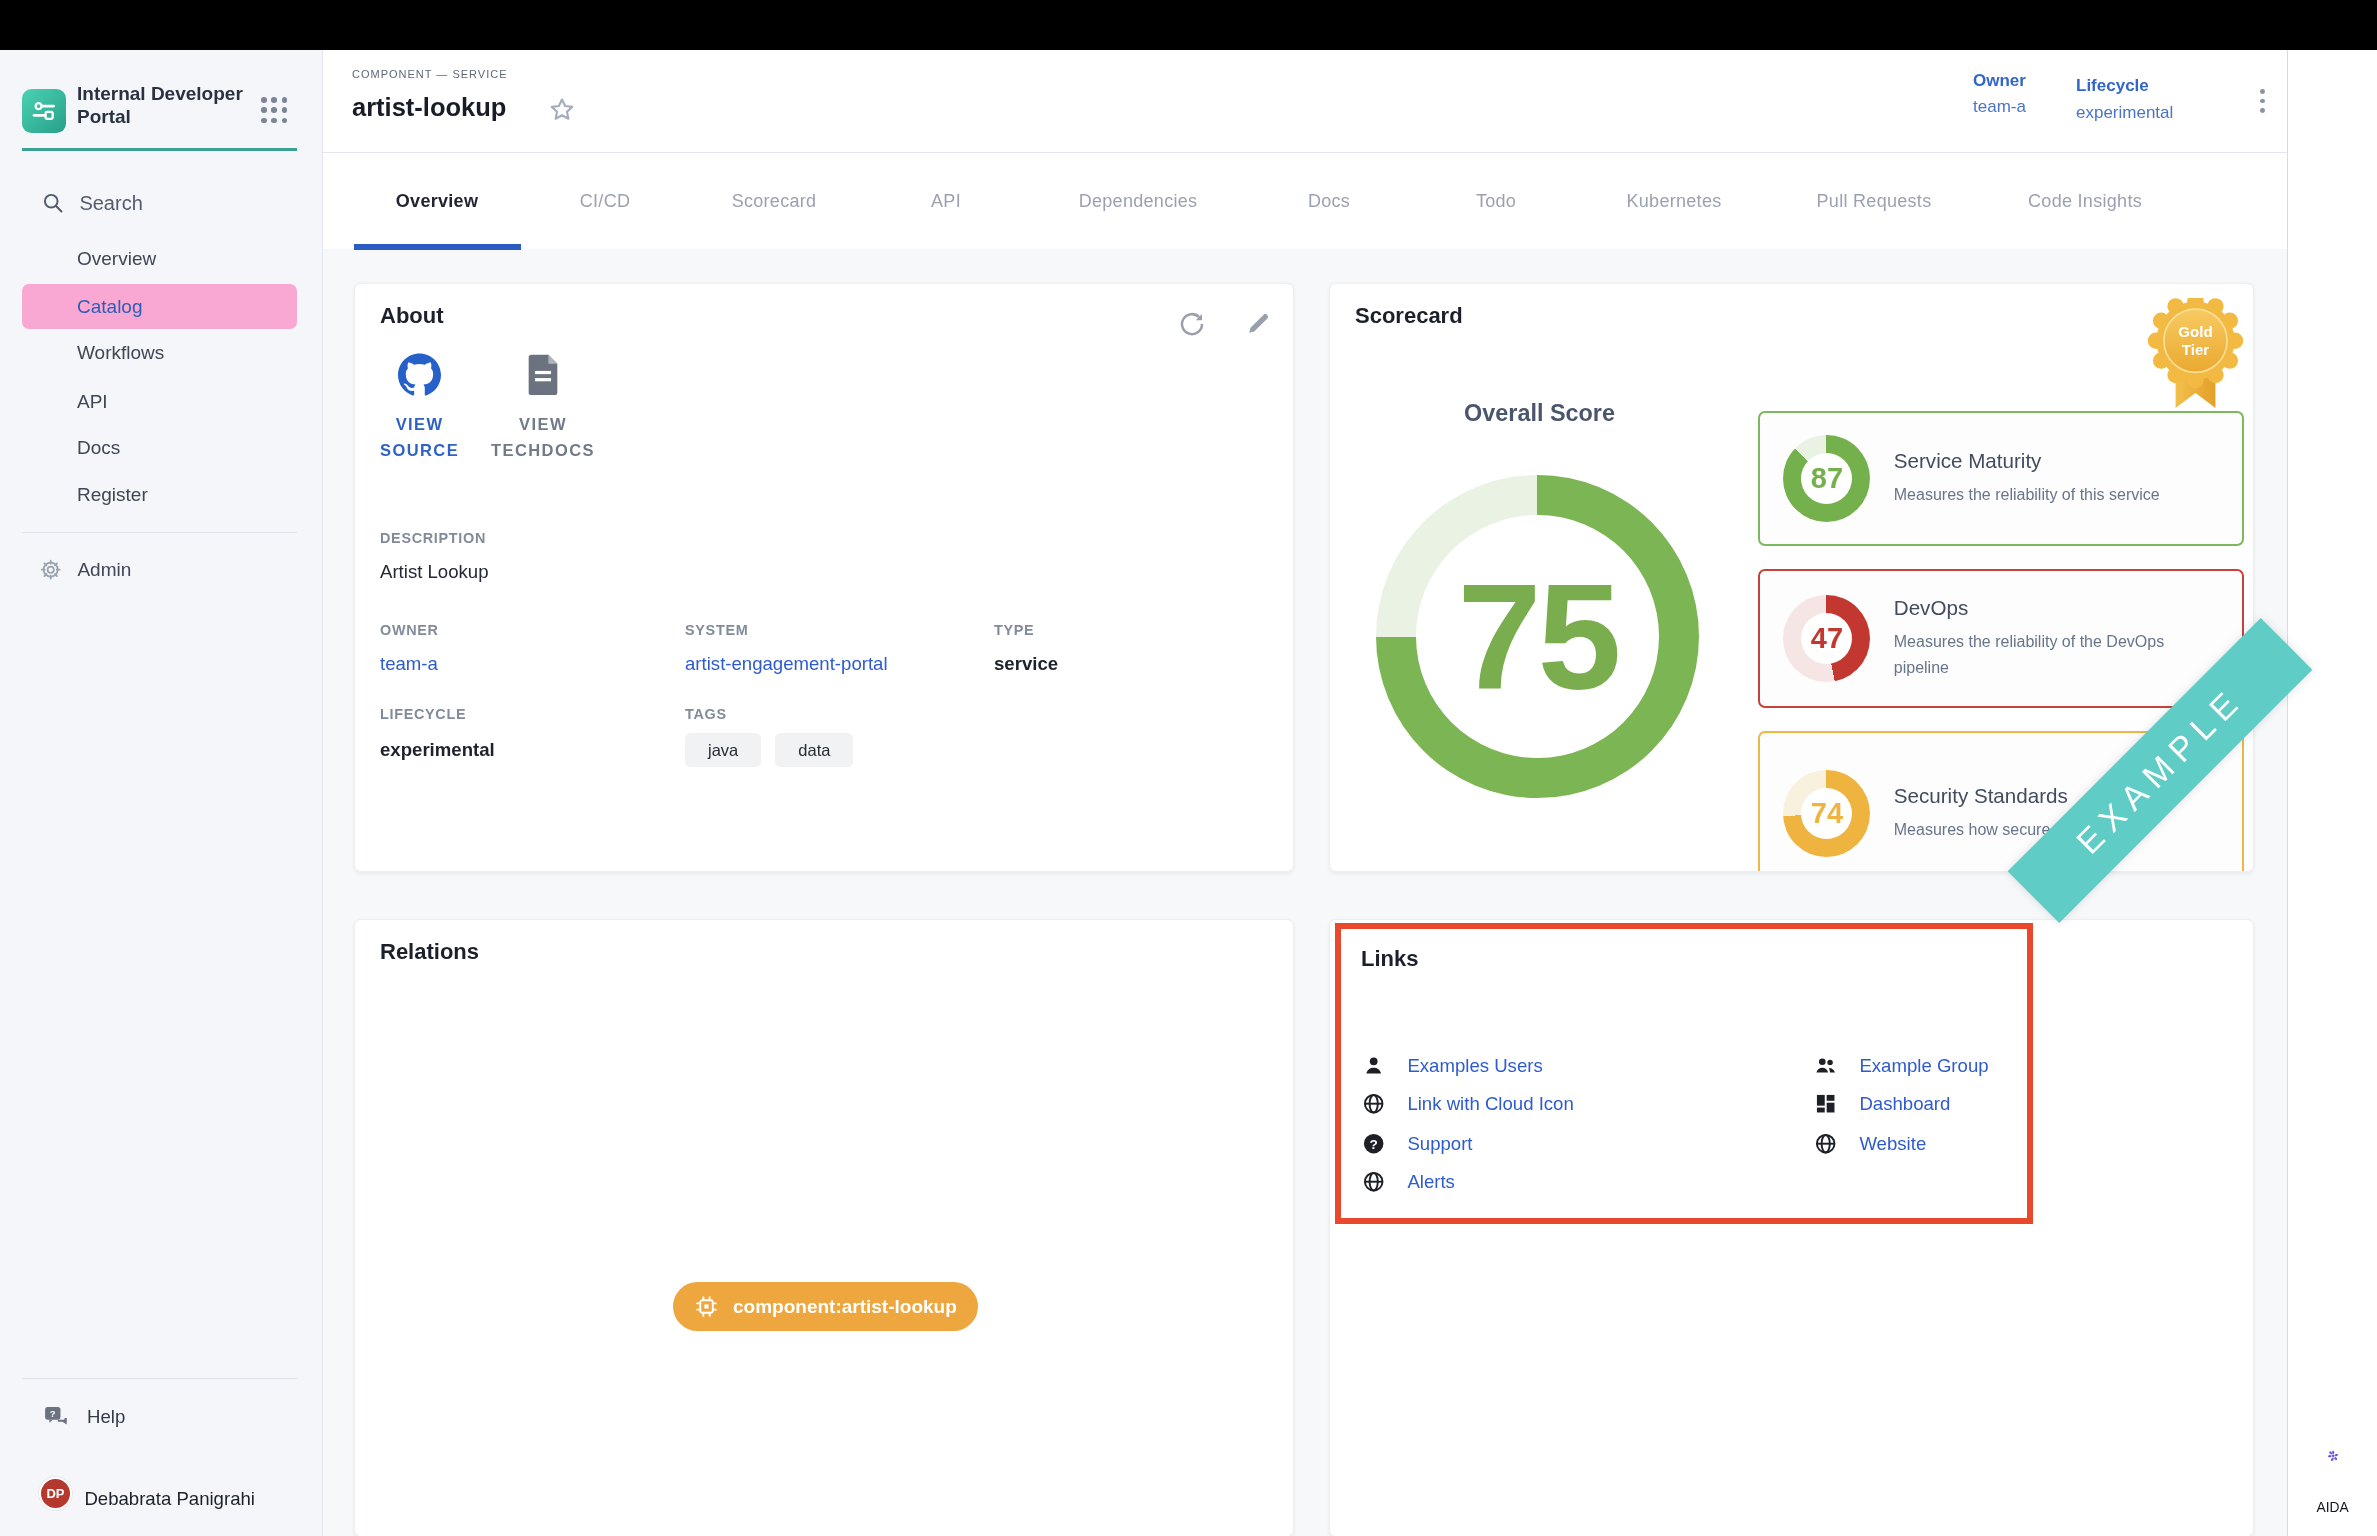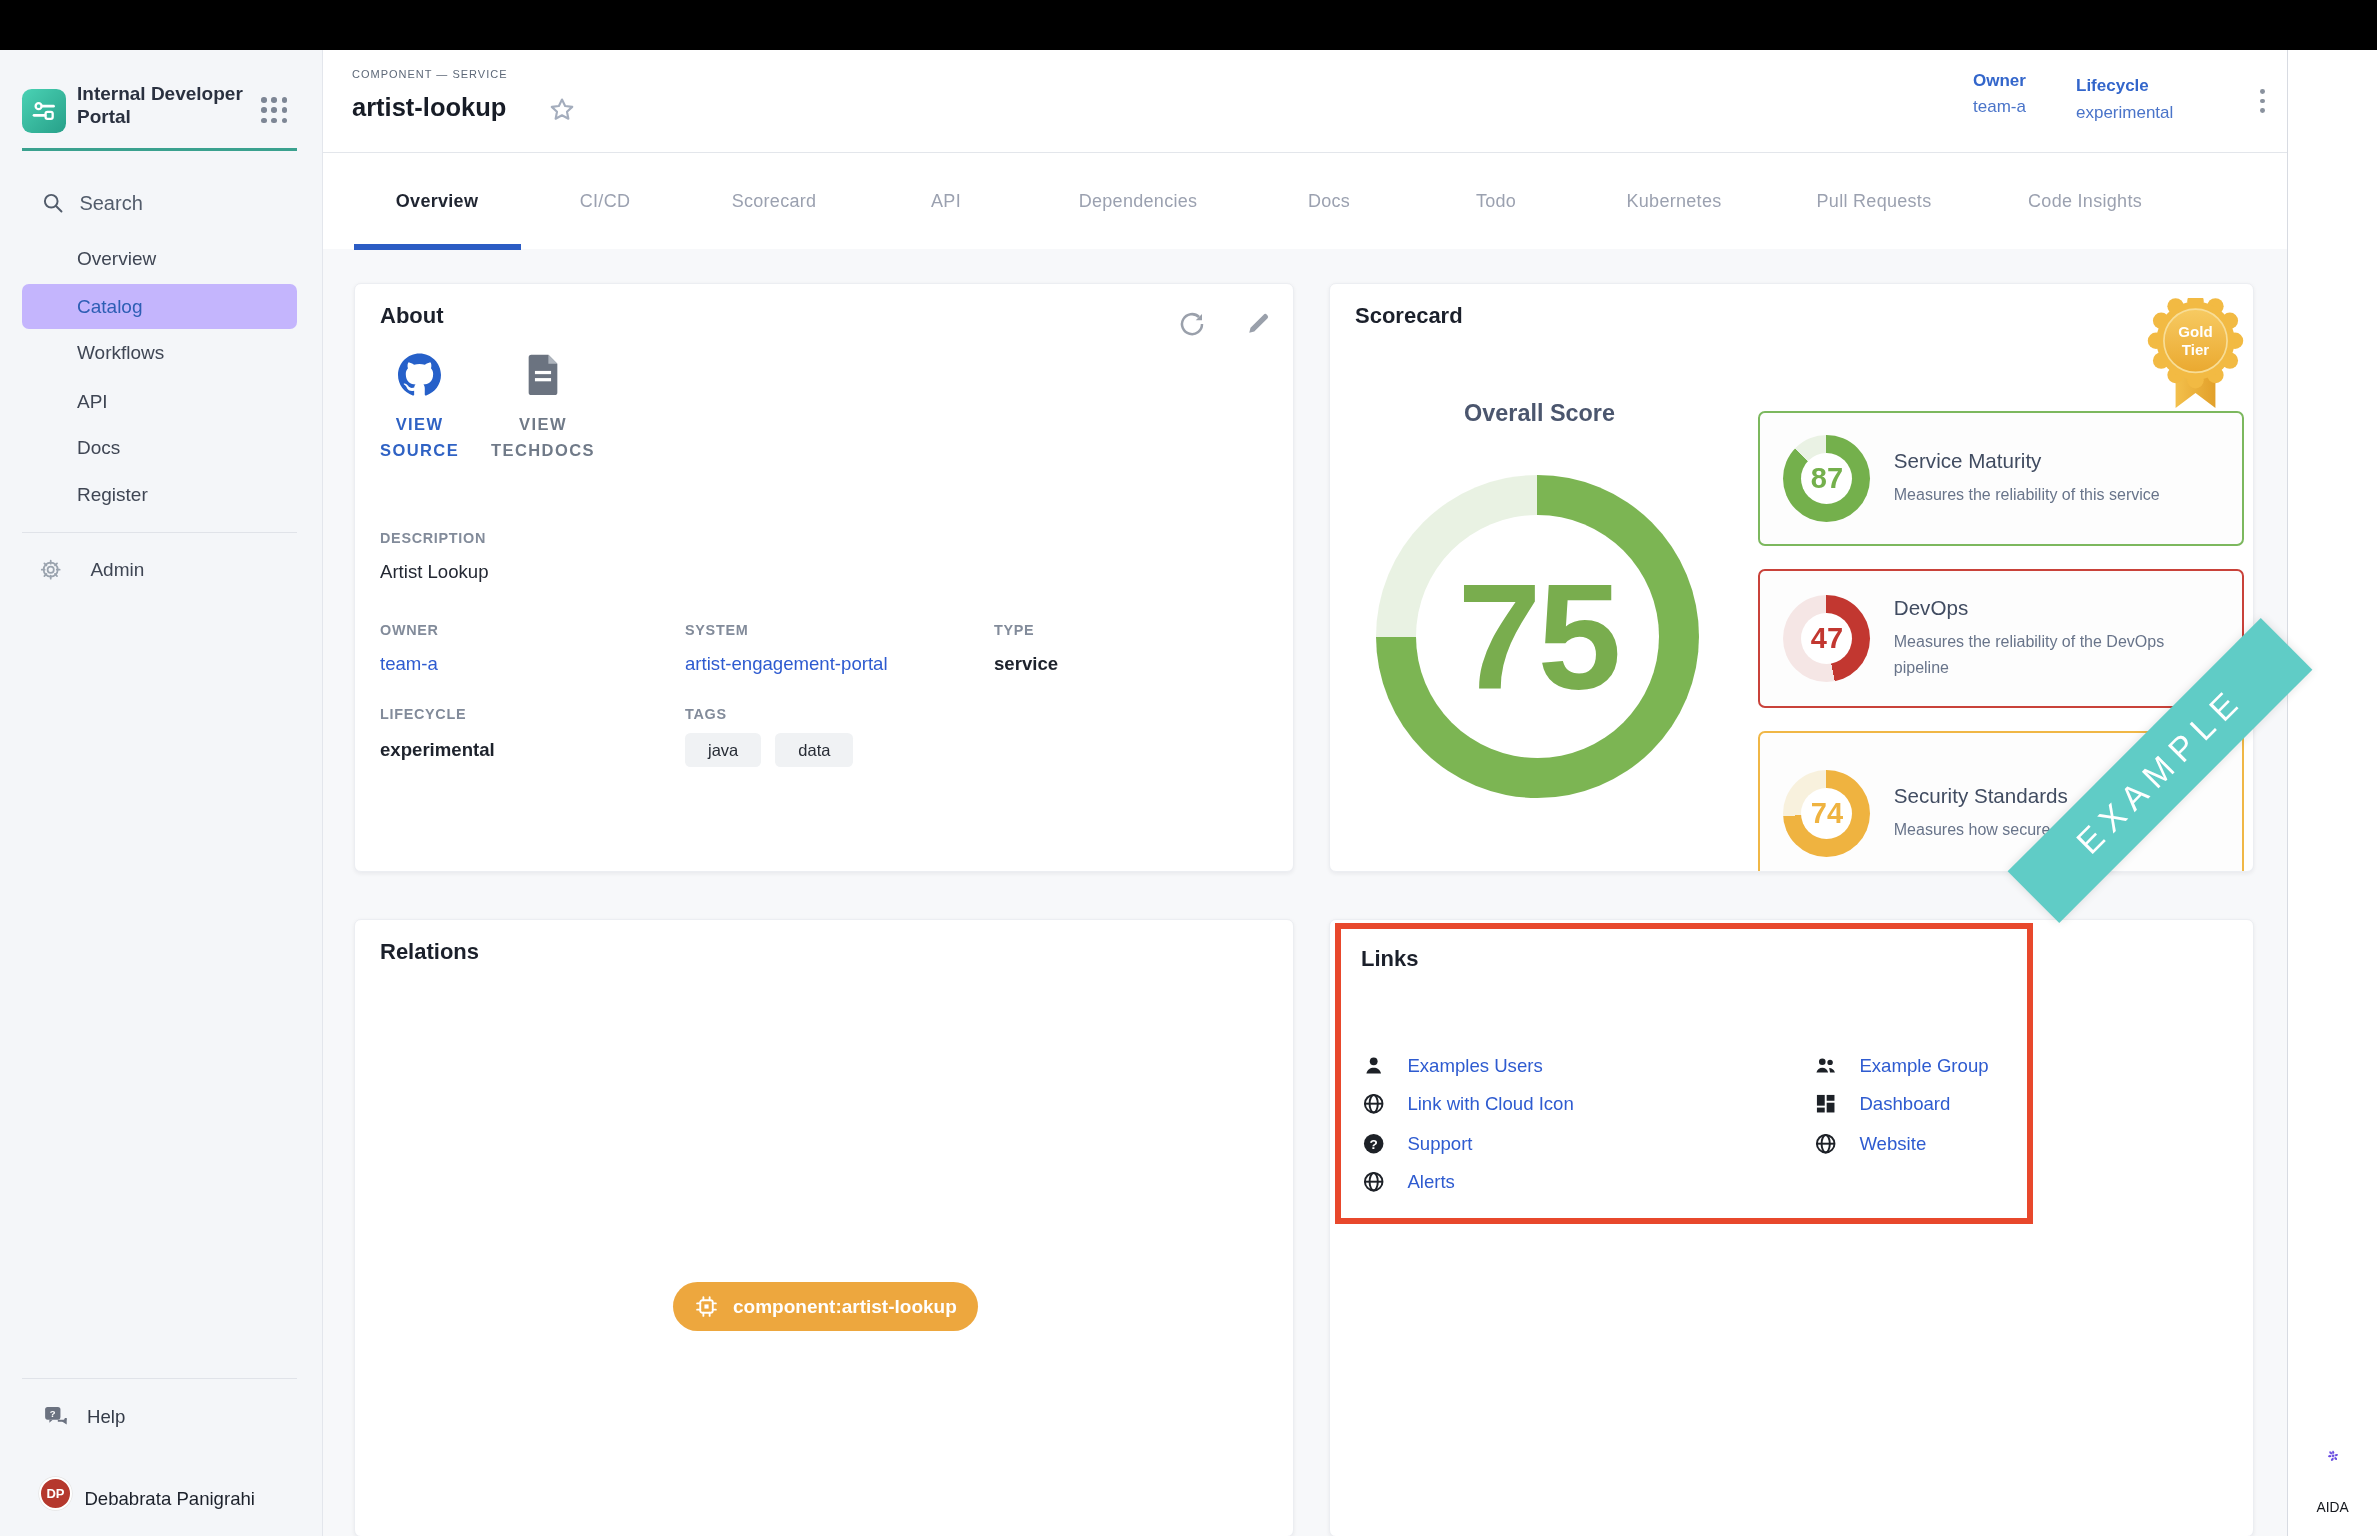--- a/index.html
+++ b/index.html
@@ -14,23 +14,23 @@
   #sidebar{left:0;top:50px;width:323px;height:1487px;background:#f4f6f9;border-right:0.7px solid #e3e6ec;}
   .brand-logo{left:22px;top:39px;width:44px;height:44px;border-radius:9.6px;
     background:linear-gradient(135deg,#4ad2b4 0%,#27a089 100%);display:flex;align-items:center;justify-content:center;}
   .brand-title{left:77px;top:32px;width:179px;font-size:19px;line-height:23.4px;font-weight:bold;color:#2a3140;}
   .grid-dots{left:259px;top:45px;width:30px;height:30px;display:grid;grid-template-columns:repeat(3,1fr);gap:4.8px;padding:2.1px;}
   .grid-dots i{width:5.5px;height:5.5px;border-radius:50%;background:#7d8695;}
   .teal-rule{left:22px;top:98px;width:275px;height:3.4px;background:#3aa18f;}
   .search-row{left:41px;top:136px;width:261px;height:34px;display:flex;align-items:center;gap:15px;color:#525c6b;font-size:20px;}
   .nav-item{left:22px;width:275px;height:45px;display:flex;align-items:center;padding-left:55px;
     font-size:19px;color:#3f4654;border-radius:6.9px;cursor:pointer;}
-  .nav-item.selected{background:#c4b5fd;color:#2d5eb4;font-weight:500;}
+  .nav-item.selected{background:#f9a8d4;color:#2d5eb4;font-weight:500;}
   .side-divider{left:22px;width:275px;height:0.7px;background:#e0e3e9;}
-  .admin-row{left:39px;top:499px;width:261px;height:41px;display:flex;align-items:center;gap:28px;font-size:19px;color:#3f4654;}
+  .admin-row{left:39px;top:499px;width:261px;height:41px;display:flex;align-items:center;gap:15px;font-size:19px;color:#3f4654;}
   .help-row{left:43px;top:1347px;width:261px;height:39px;display:flex;align-items:center;gap:16.5px;font-size:18.6px;color:#343b48;}
   .user-row{left:39px;top:1420px;width:275px;height:40px;display:flex;align-items:flex-end;gap:12.4px;}
   .avatar{width:33px;height:33px;border-radius:50%;background:#b5382d;color:#fff;font-size:13px;font-weight:bold;
     display:flex;align-items:center;justify-content:center;border:2.1px solid #fff;box-shadow:0 0 0 0.7px #e4e4e4;}
   .user-name{font-size:18.6px;color:#1c212b;}
 
   
   #main{left:323px;top:50px;width:1964px;height:1487px;background:#f7f8fa;}
   #page-header{left:0;top:0;width:1964px;height:103px;background:#fff;border-bottom:0.7px solid #e3e6eb;}
   .eyebrow{left:29px;top:18px;font-size:11px;letter-spacing:1px;color:#5d6878;font-weight:500;}

